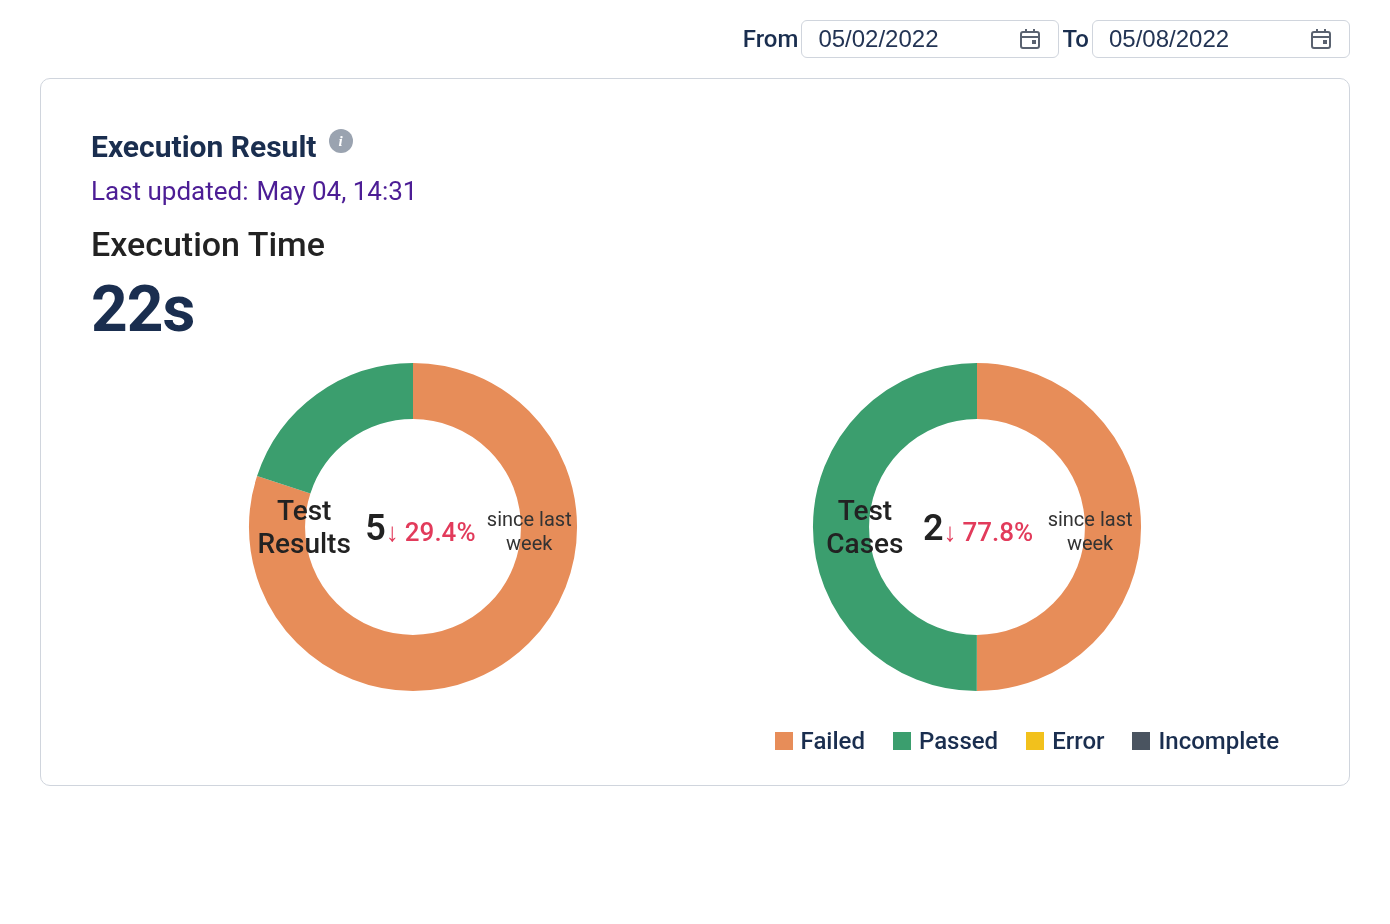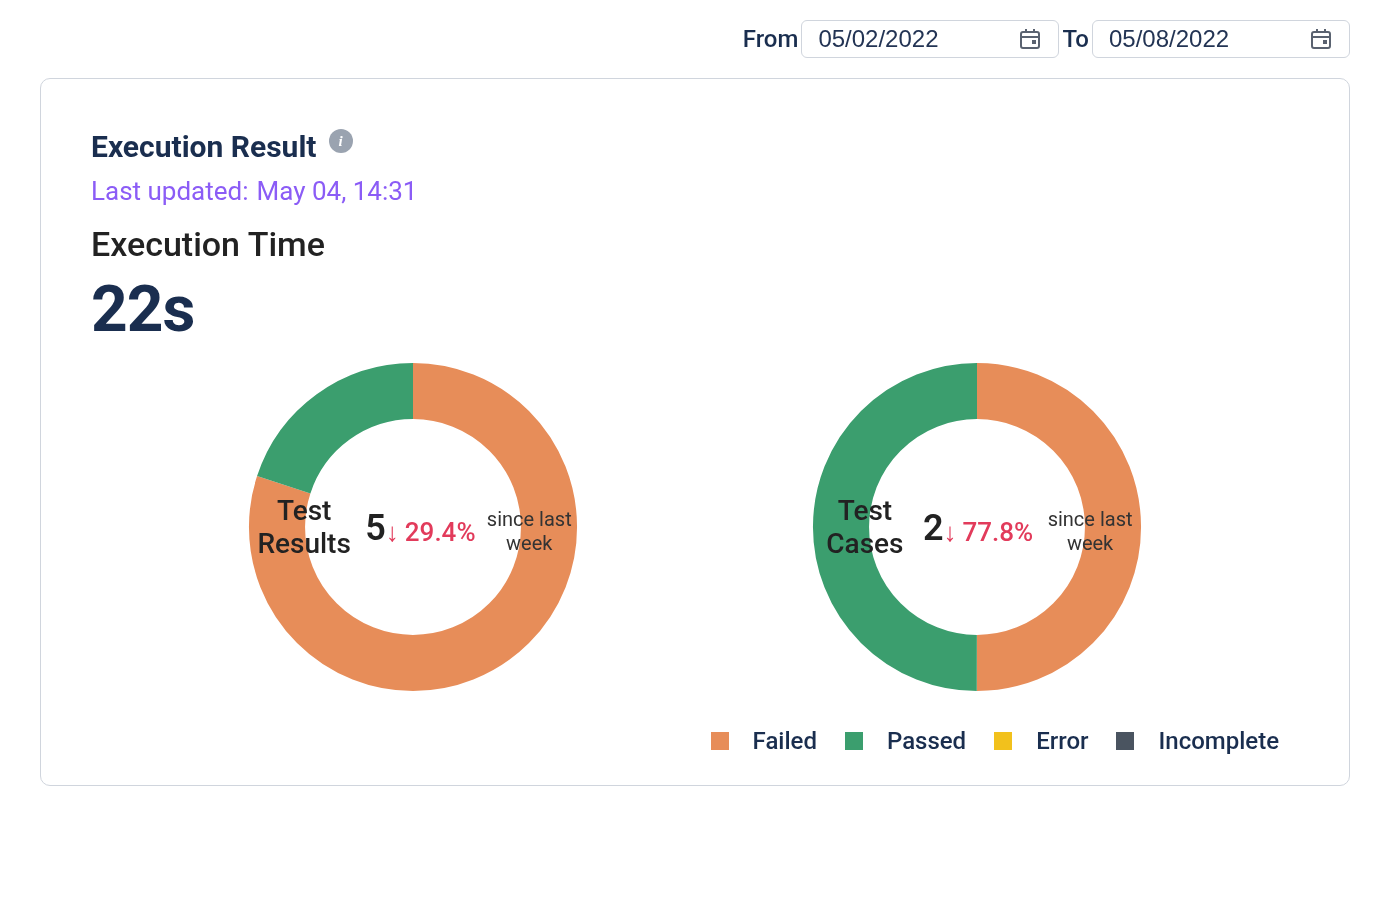--- a/index.html
+++ b/index.html
@@ -73,21 +73,21 @@
       justify-content: center;
       font-size: 15px;
       font-weight: 700;
       font-style: italic;
       font-family: Georgia, serif;
     }
     .last-updated-row {
       display: flex;
       gap: 8px;
       font-size: 26px;
-      color: #8b5cf6;
+      color: #4c1d95;
       margin-bottom: 18px;
     }
     .exec-subtitle {
       font-size: 34px;
       font-weight: 500;
       color: #222;
       margin-bottom: 8px;
     }
     .exec-time {
       font-size: 64px;
@@ -151,21 +151,21 @@
     }
     .legend {
       display: flex;
       justify-content: flex-end;
       gap: 28px;
       padding-right: 20px;
     }
     .legend-item {
       display: flex;
       align-items: center;
-      gap: 24px;
+      gap: 8px;
       font-size: 24px;
       color: #1a2e4f;
       font-weight: 500;
     }
     .swatch {
       width: 18px;
       height: 18px;
       display: inline-block;
     }
     .arrow-down {

